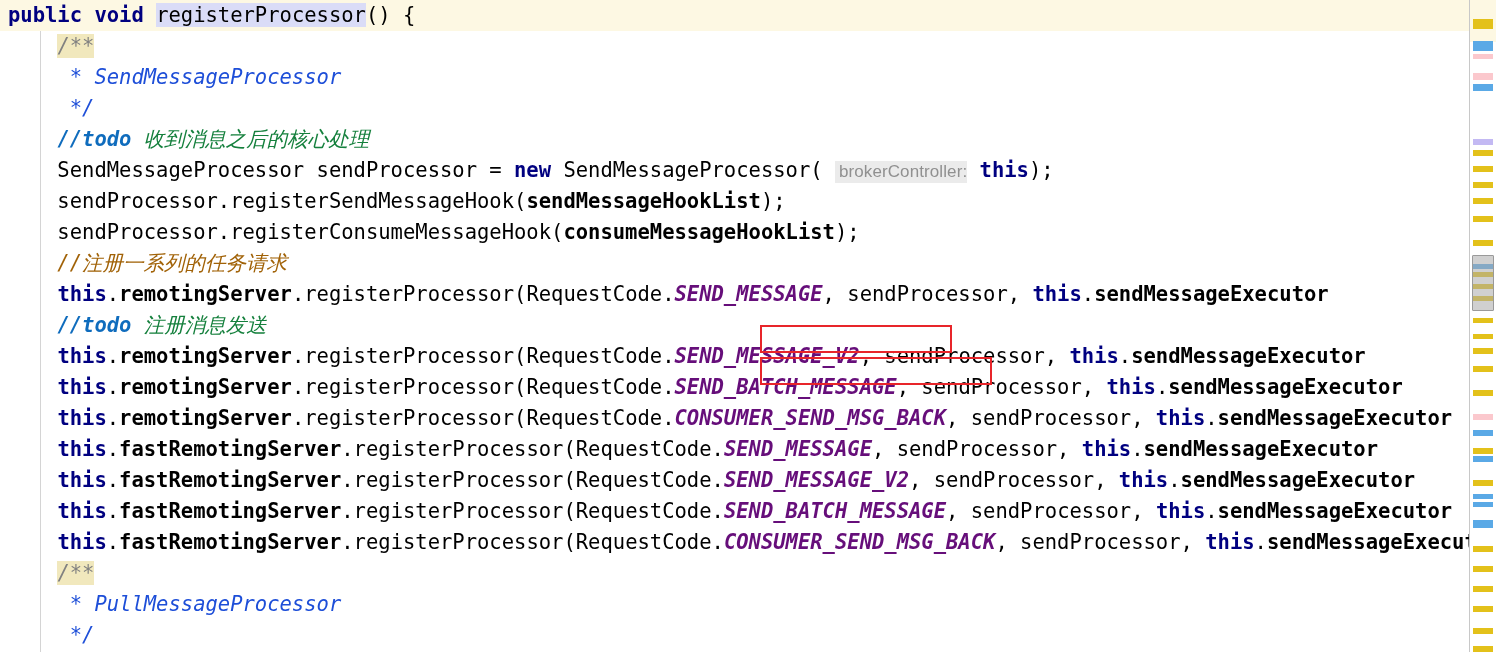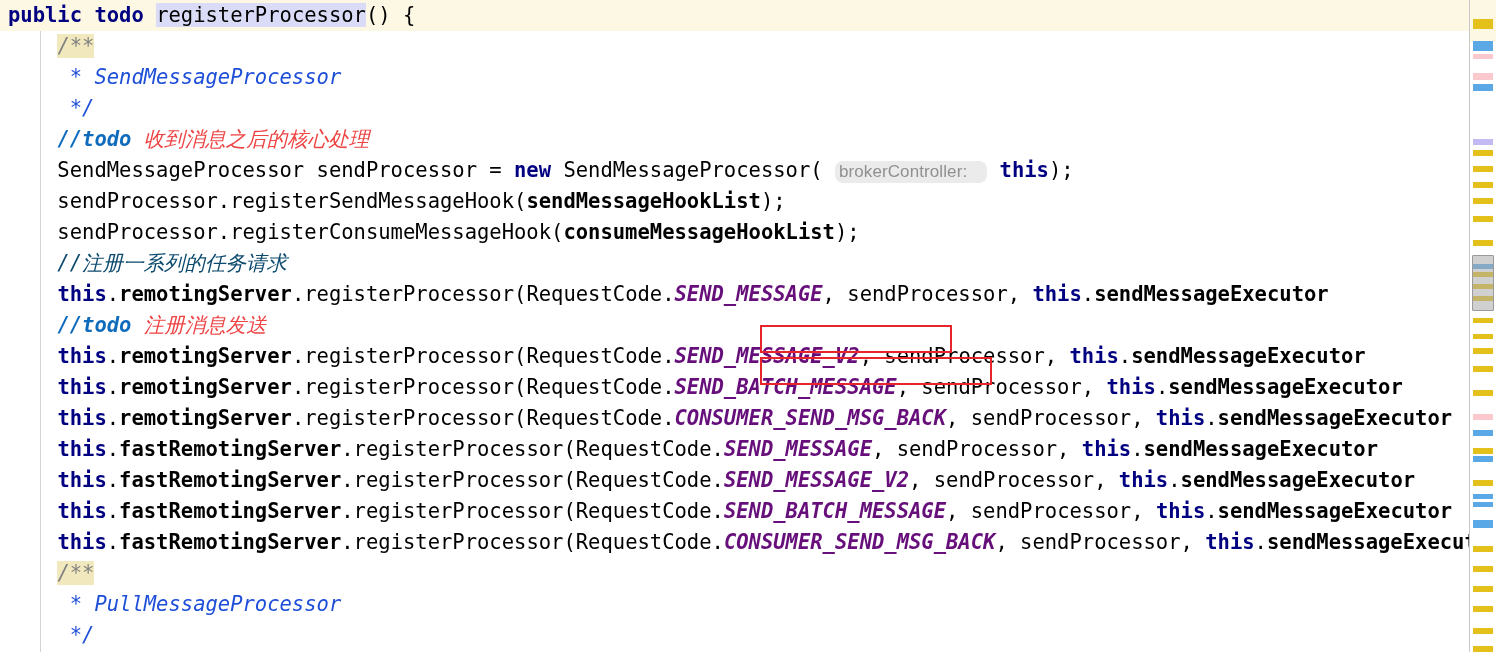--- a/index.html
+++ b/index.html
@@ -59,33 +59,33 @@
     pointer-events: none;
   }
 
   
   .kw        { color: #000080; font-weight: bold; }
   .plain     { color: #000000; }
   .fld       { color: #000000; font-weight: bold; }
   .const     { color: #660e7a; font-weight: bold; font-style: italic; }
   .jdoc      { color: #1d4ed8; font-style: italic; }
   .jdoc-open { color: #808080; font-style: italic; background: #f1e8bd; }
-  .cmt       { color: #0c4a6e; font-style: italic; }
+  .cmt       { color: #a16207; font-style: italic; }
   .todo      { color: #0f6cbd; font-weight: bold; font-style: italic; }
-  .todo-cn   { color: #ef4444; font-style: italic; margin-top: 26px; }
+  .todo-cn   { color: #15803d; font-style: italic; margin-top: 26px; }
   .occ       { background: #dadcf7; }
 
   
   .hint {
     font-family: "Liberation Sans", sans-serif;
     font-size: 17px;
     color: #909090;
     background: #ebebeb;
-    border-radius: 8px;
-    padding: 1px 20px 2px 4px;
+    border-radius: 0;
+    padding: 1px 0 2px 4px;
     letter-spacing: 0.1px;
   }
 
   
   .redbox {
     position: absolute;
     border: 2px solid #e8252a;
     box-sizing: border-box;
     pointer-events: none;
     background: transparent;
@@ -129,21 +129,21 @@
   }
 </style>
 </head>
 <body>
 
 <div id="editor">
 
   <div id="code-area">
     <div id="indent-guide"></div>
     <div id="code-lines">
-        <div class="line caret-line"><span class="kw">public</span><span class="plain"> </span><span class="kw">todo</span><span class="plain"> </span><span class="occ">registerProcessor</span><span class="plain">() {</span></div>
+        <div class="line caret-line"><span class="kw">public</span><span class="plain"> </span><span class="kw">void</span><span class="plain"> </span><span class="occ">registerProcessor</span><span class="plain">() {</span></div>
         <div class="line"><span class="plain">    </span><span class="jdoc-open">/**</span></div>
         <div class="line"><span class="jdoc">     * SendMessageProcessor</span></div>
         <div class="line"><span class="jdoc">     */</span></div>
         <div class="line"><span class="plain">    </span><span class="todo">//todo</span><span class="todo-cn"> 收到消息之后的核心处理</span></div>
         <div class="line"><span class="plain">    SendMessageProcessor sendProcessor = </span><span class="kw">new</span><span class="plain"> SendMessageProcessor(</span><span class="plain"> </span><span class="hint">brokerController:</span><span class="plain"> </span><span class="kw">this</span><span class="plain">);</span></div>
         <div class="line"><span class="plain">    sendProcessor.registerSendMessageHook(</span><span class="fld">sendMessageHookList</span><span class="plain">);</span></div>
         <div class="line"><span class="plain">    sendProcessor.registerConsumeMessageHook(</span><span class="fld">consumeMessageHookList</span><span class="plain">);</span></div>
         <div class="line"><span class="cmt">    //注册一系列的任务请求</span></div>
         <div class="line"><span class="plain">    </span><span class="kw">this</span><span class="plain">.</span><span class="fld">remotingServer</span><span class="plain">.registerProcessor(RequestCode.</span><span class="const">SEND_MESSAGE</span><span class="plain">, sendProcessor, </span><span class="kw">this</span><span class="plain">.</span><span class="fld">sendMessageExecutor</span></div>
         <div class="line"><span class="plain">    </span><span class="todo">//todo</span><span class="todo-cn"> 注册消息发送</span></div>

